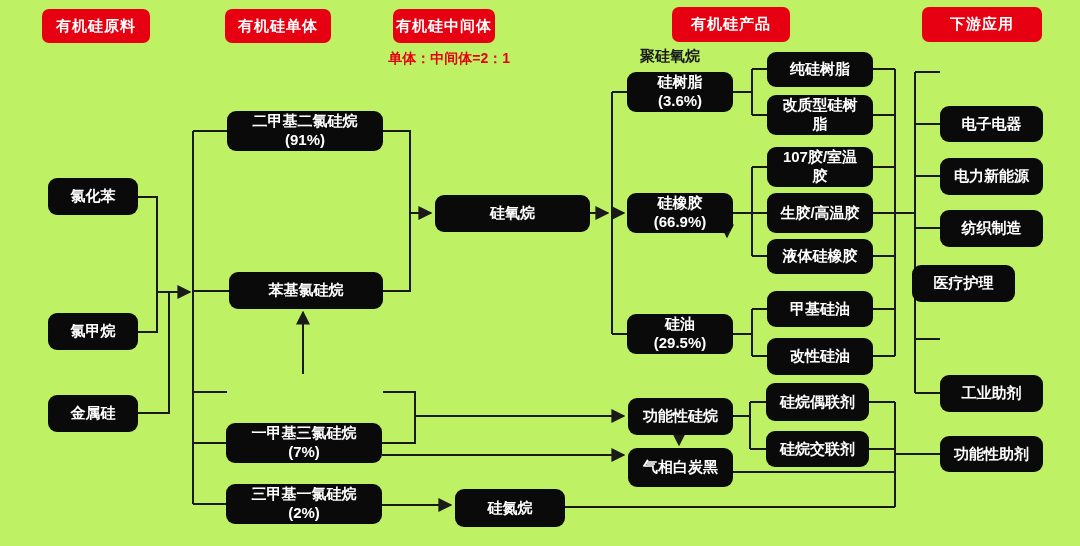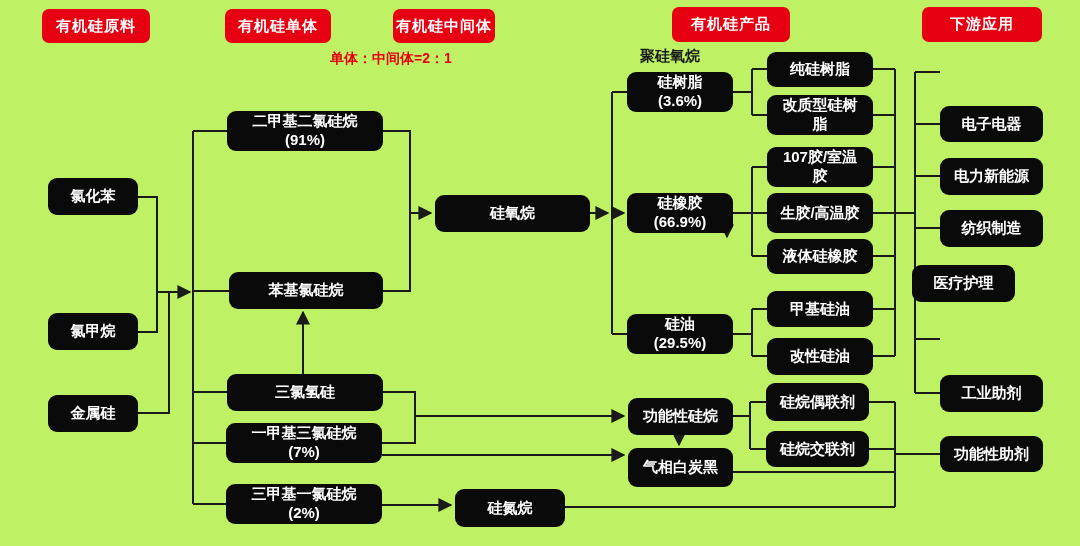--- a/index.html
+++ b/index.html
@@ -17,21 +17,21 @@
   }
   .node{
     position:absolute;background:#0a0a0a;color:#ffffff;border-radius:9px;
     display:flex;align-items:center;justify-content:center;text-align:center;
     font-weight:bold;font-size:15px;line-height:1.25;white-space:pre-line;
     padding:0 6px;box-sizing:border-box;
   }
   .node.wrap{padding:0 13px;}
   .note{
     position:absolute;color:#e60012;font-weight:bold;font-size:14px;
-    text-align:left;
+    text-align:right;
   }
   .plain-label{
     position:absolute;color:#1a1a1a;font-weight:bold;font-size:15px;
   }
 </style>
 </head>
 <body>
 
 <div class="stage">
 
@@ -89,21 +89,20 @@
   <div class="note" style="left:330px;top:50px;width:180px">单体：中间体=2：1</div>
   <div class="plain-label" style="left:640px;top:47px">聚硅氧烷</div>
 
   <div class="node" style="left:48px;top:178px;width:90px;height:37px">氯化苯</div>
   <div class="node" style="left:48px;top:313px;width:90px;height:37px">氯甲烷</div>
   <div class="node" style="left:48px;top:395px;width:90px;height:37px">金属硅</div>
 
   <div class="node" style="left:227px;top:111px;width:156px;height:40px">二甲基二氯硅烷
 (91%)</div>
   <div class="node" style="left:229px;top:272px;width:154px;height:37px">苯基氯硅烷</div>
-  <div class="node" style="left:227px;top:374px;width:156px;height:37px">三氯氢硅</div>
   <div class="node" style="left:226px;top:423px;width:156px;height:40px">一甲基三氯硅烷
 (7%)</div>
   <div class="node" style="left:226px;top:484px;width:156px;height:40px">三甲基一氯硅烷
 (2%)</div>
 
   <div class="node" style="left:435px;top:195px;width:155px;height:37px">硅氧烷</div>
 
   <div class="node" style="left:627px;top:72px;width:106px;height:40px">硅树脂
 (3.6%)</div>
   <div class="node" style="left:627px;top:193px;width:106px;height:40px">硅橡胶

